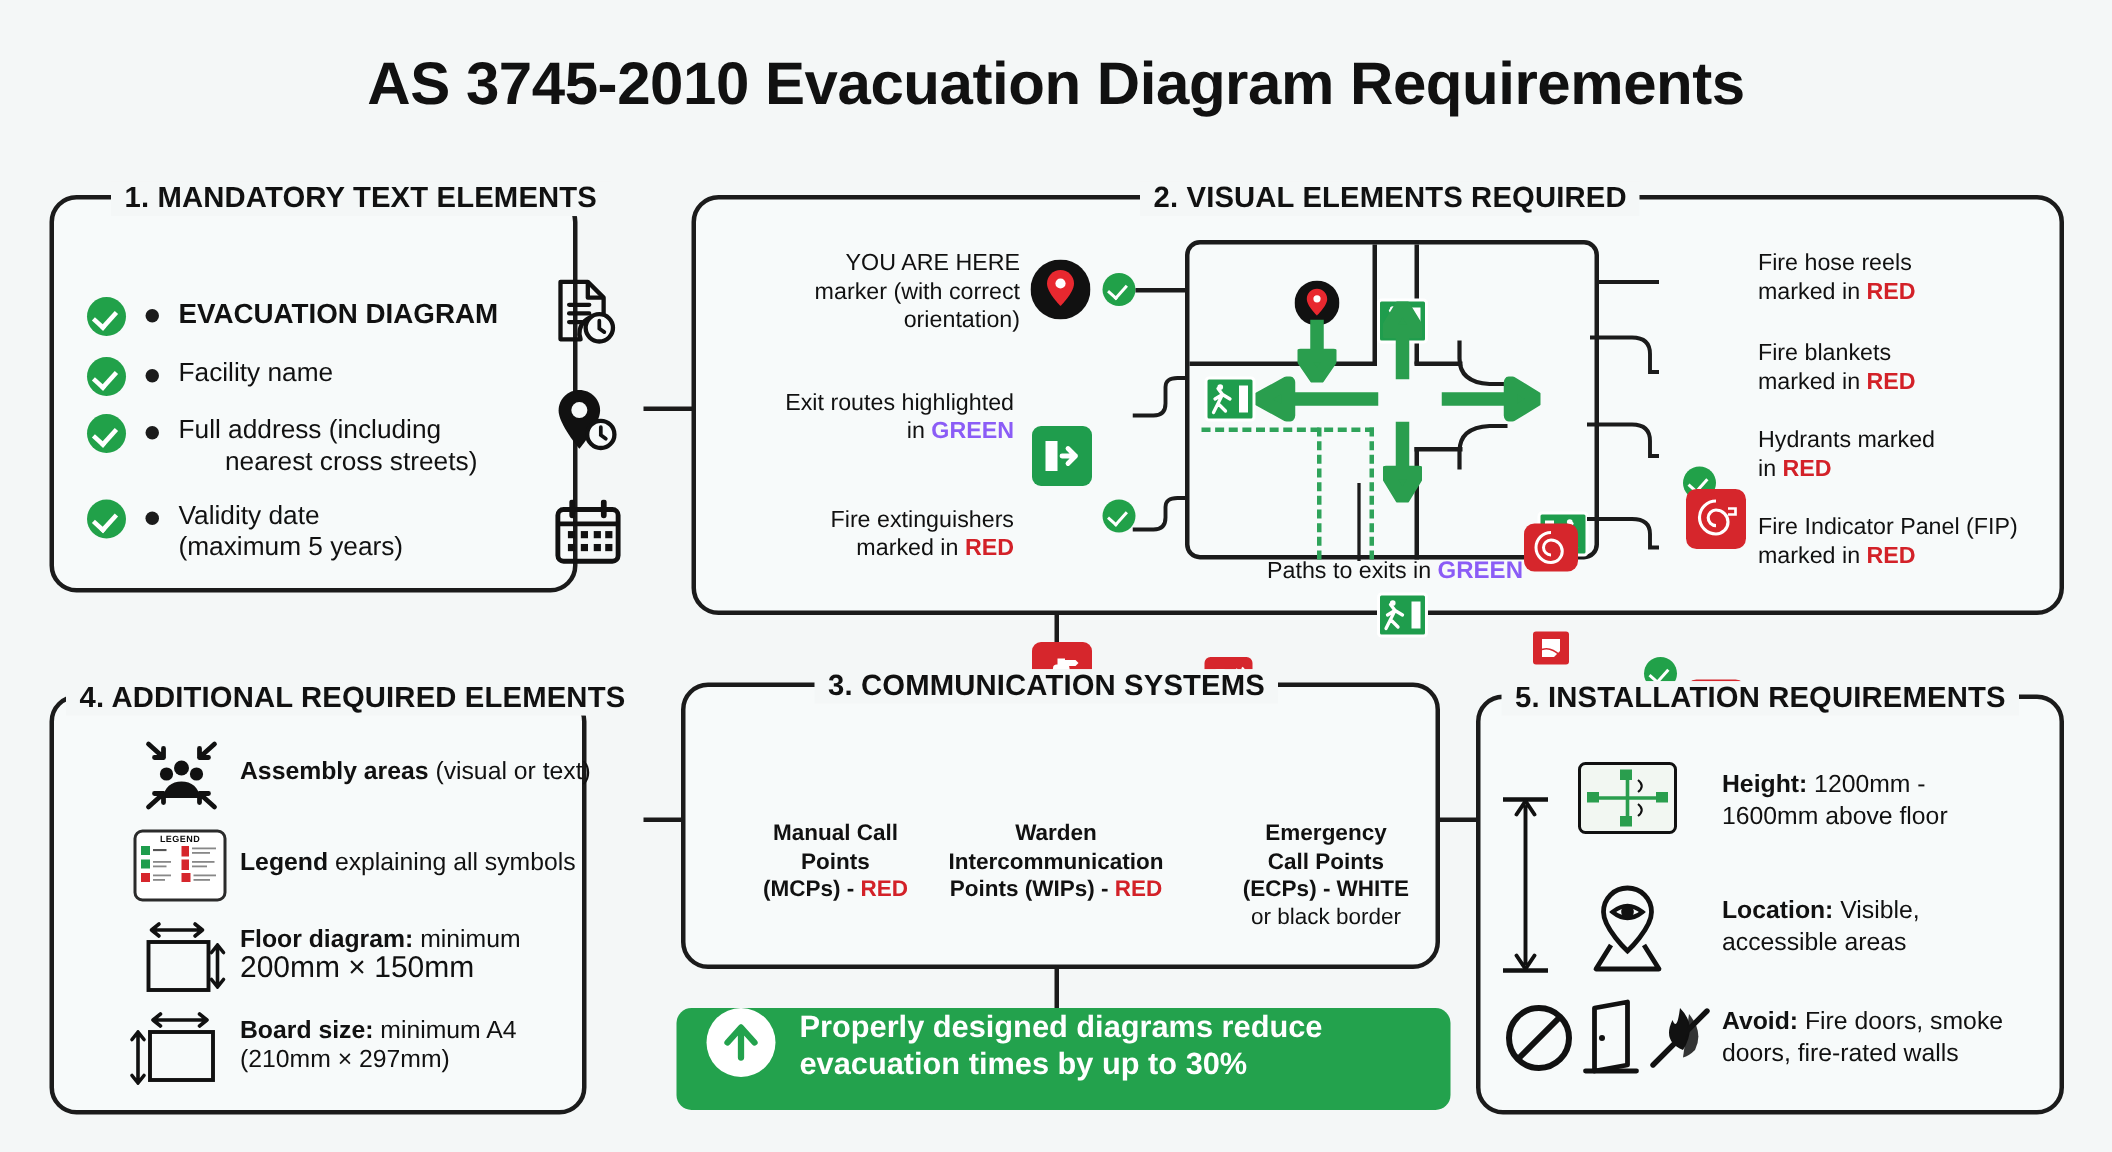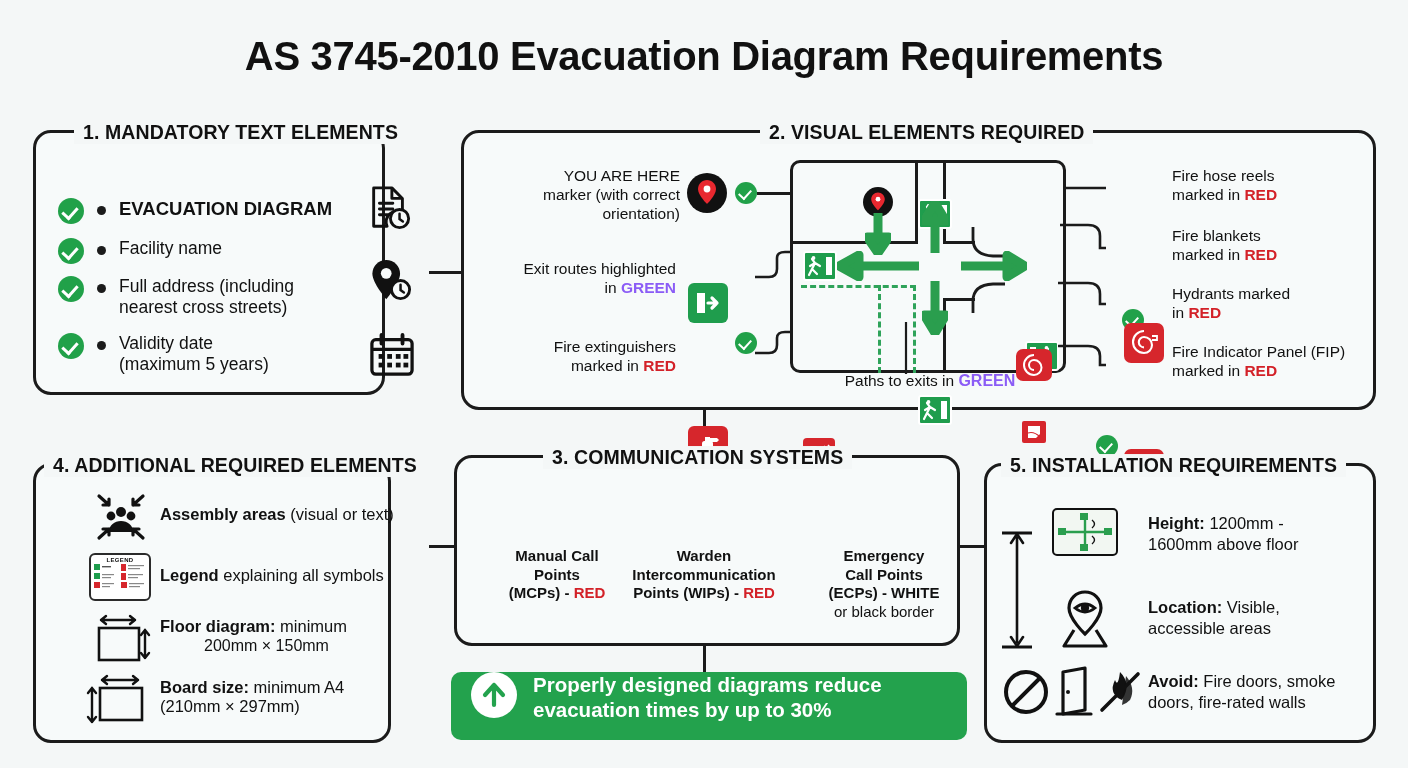--- a/index.html
+++ b/index.html
@@ -176,21 +176,21 @@
     <div class="s1row" style="left:22px;top:105px;">
       <span class="chk"></span>
       <span class="s1dot"></span>
       <span class="s1txt">Facility name</span>
     </div>
     <div class="s1row" style="left:22px;top:143px;">
       <span class="chk"></span>
       <span class="s1dot"></span>
       <span>
         <span class="s1txt" style="display:block;">Full address (including</span>
-        <span class="s1txt" style="display:block;">nearest cross streets)</span>
+        <span class="s1txt" style="display:block;margin-left:31px;">nearest cross streets)</span>
       </span>
     </div>
     <div class="s1row" style="left:22px;top:200px;">
       <span class="chk"></span>
       <span class="s1dot"></span>
       <span>
         <span class="s1txt" style="display:block;">Validity date</span>
         <span class="s1txt" style="display:block;">(maximum 5 years)</span>
       </span>
     </div>
@@ -467,21 +467,21 @@
   </div>
 
   
   <svg class="abs" style="left:95px;top:612px;" width="56" height="52" viewBox="0 0 56 52">
     <rect x="4" y="16" width="40" height="32" fill="none" stroke="#111" stroke-width="2.6"></rect>
     <path d="M6 8 H40 M6 8 L11 4 M6 8 L11 12 M40 8 L35 4 M40 8 L35 12" stroke="#111" stroke-width="2.4" fill="none" stroke-linecap="round"></path>
     <path d="M50 18 V46 M50 18 L46 23 M50 18 L54 23 M50 46 L46 41 M50 46 L54 41" stroke="#111" stroke-width="2.4" fill="none" stroke-linecap="round"></path>
   </svg>
   <div class="abs" style="left:160px;top:617px;">
     <div><span class="lbl bb" style="font-size:16.5px;">Floor diagram:</span><span class="lbl" style="font-size:16.5px;"> minimum</span></div>
-    <div class="lbl" style="font-size:16px;margin-left:44px;">200mm × 150mm</div>
+    <div class="lbl" style="font-size:20px;">200mm × 150mm</div>
   </div>
 
   
   <svg class="abs" style="left:82px;top:672px;" width="66" height="56" viewBox="0 0 66 56">
     <rect x="18" y="16" width="42" height="32" fill="none" stroke="#111" stroke-width="2.6"></rect>
     <path d="M20 8 H56 M20 8 L25 4 M20 8 L25 12 M56 8 L51 4 M56 8 L51 12" stroke="#111" stroke-width="2.4" fill="none" stroke-linecap="round"></path>
     <path d="M10 16 V50 M10 16 L6 21 M10 16 L14 21 M10 50 L6 45 M10 50 L14 45" stroke="#111" stroke-width="2.4" fill="none" stroke-linecap="round"></path>
   </svg>
   <div class="abs" style="left:160px;top:678px;">
     <div><span class="lbl bb" style="font-size:16.5px;">Board size:</span><span class="lbl" style="font-size:16.5px;"> minimum A4</span></div>

